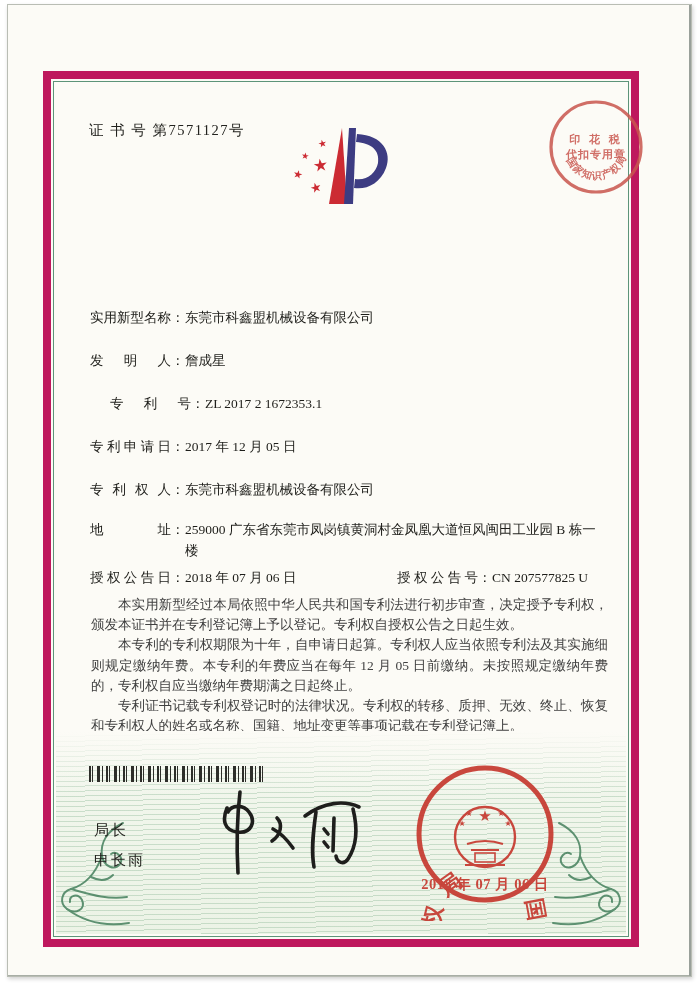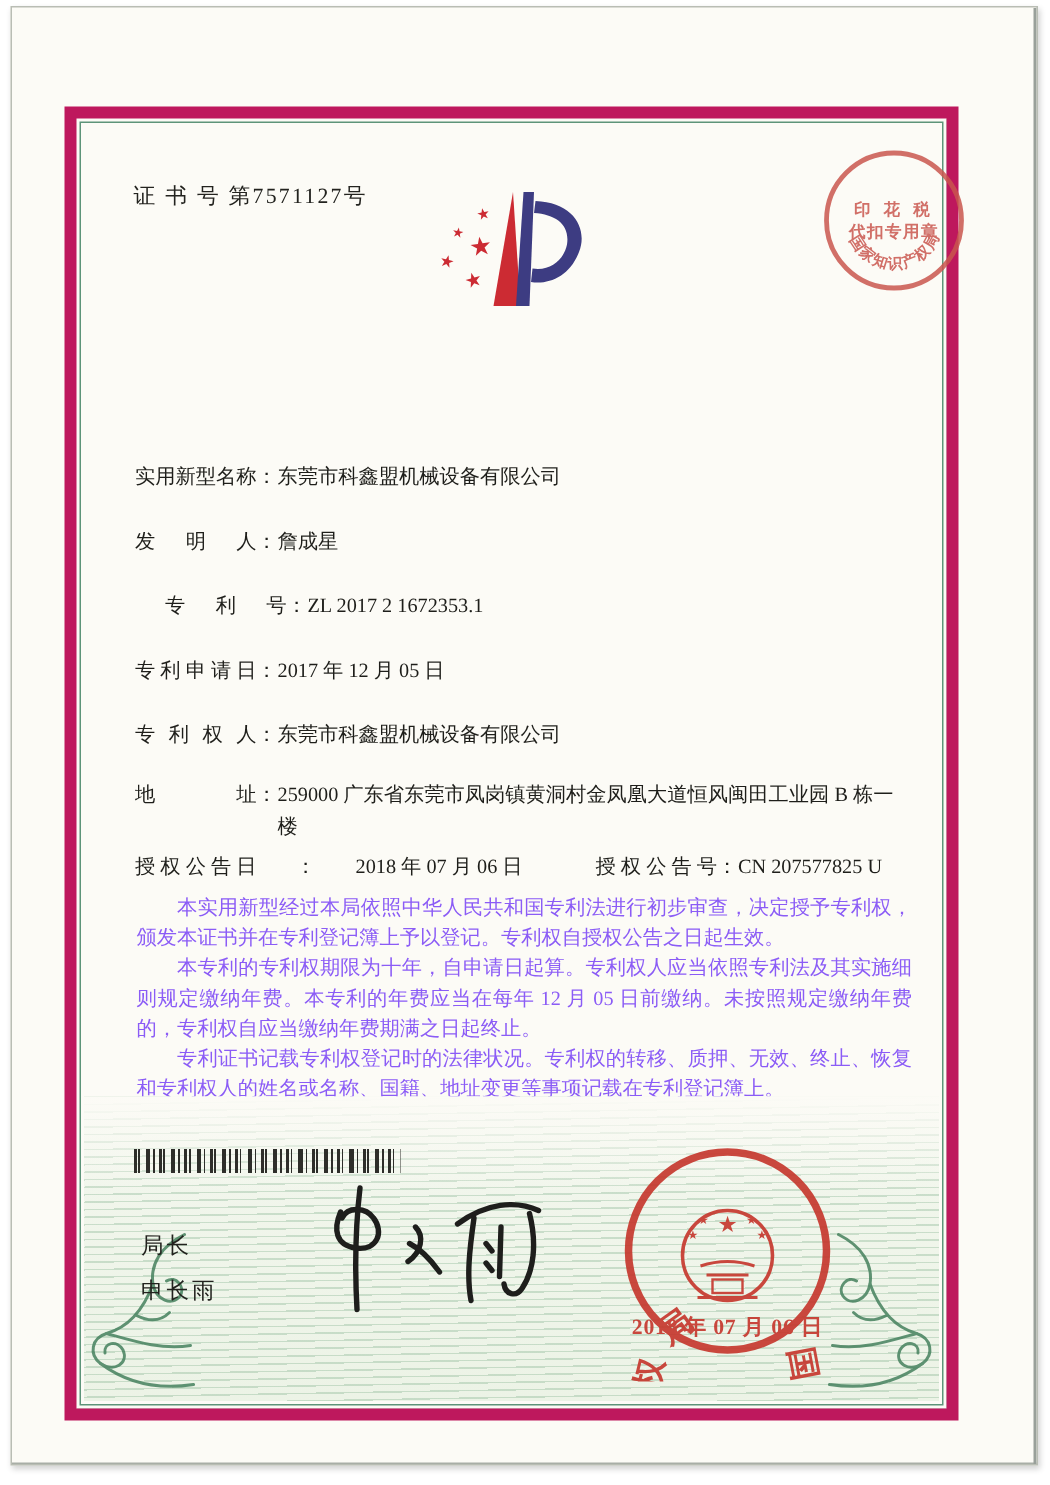--- a/index.html
+++ b/index.html
@@ -29,21 +29,21 @@
            font-size:34px; font-weight:bold; letter-spacing:7px; color:#1b1b18; }
 
   .fields { position:absolute; left:39px; top:228px; width:520px; font-size:13.5px; color:#1e1e1a; }
   .frow { position:absolute; left:0; display:flex; align-items:flex-start; line-height:21px; }
   .flabel { display:inline-block; width:81px; text-align:justify; text-align-last:justify; }
   .fcolon { display:inline-block; width:14px; }
   .fvalue { display:inline-block; max-width:420px; }
   .frow2 { position:absolute; display:flex; line-height:21px; }
 
   .body-text { position:absolute; left:40px; top:516px; width:517px; font-size:13.5px;
-               line-height:20.2px; color:#8b5cf6; text-align:justify; }
+               line-height:20.2px; color:#404040; text-align:justify; }
   .body-text p { text-indent:2em; }
 
   .green-panel {
     position:absolute; left:5px; right:5px; bottom:5px; height:203px;
     background:
       linear-gradient(180deg, #fcfbf6 0px, rgba(252,251,246,0) 64px),
       repeating-linear-gradient(179deg, rgba(110,165,125,.30) 0 1px, rgba(255,255,255,0) 1px 5px),
       linear-gradient(180deg, #f3f7ee, #ecf3e6);
   }
 
@@ -117,21 +117,21 @@
         <div class="frow" style="top:172px;">
           <span class="flabel">专利权人</span>
             <span class="fcolon">：</span>
             <span class="fvalue">东莞市科鑫盟机械设备有限公司</span>
         </div>
         <div class="frow" style="top:212px;">
           <span class="flabel">地址</span>
             <span class="fcolon">：</span>
             <span class="fvalue" style="width:420px;">259000 广东省东莞市凤岗镇黄洞村金凤凰大道恒风闽田工业园 B 栋一楼</span>
         </div>
-        <div class="frow" style="top:260px;gap:26px;">
+        <div class="frow" style="top:260px;">
           <span class="flabel">授权公告日</span>
             <span class="fcolon">：</span>
             <span class="fvalue">2018 年 07 月 06 日</span>
         </div>
         <div class="frow2" style="left:307px; top:260px;">
           <span class="flabel">授权公告号</span>
             <span class="fcolon">：</span>
             <span class="fvalue">CN 207577825 U</span>
         </div>
       </div>

